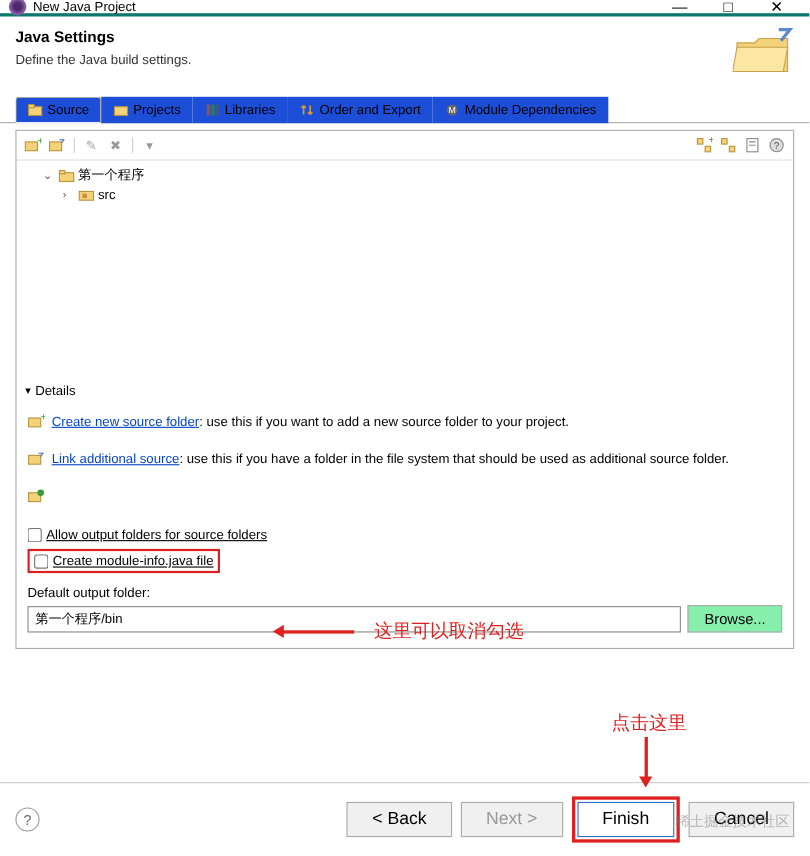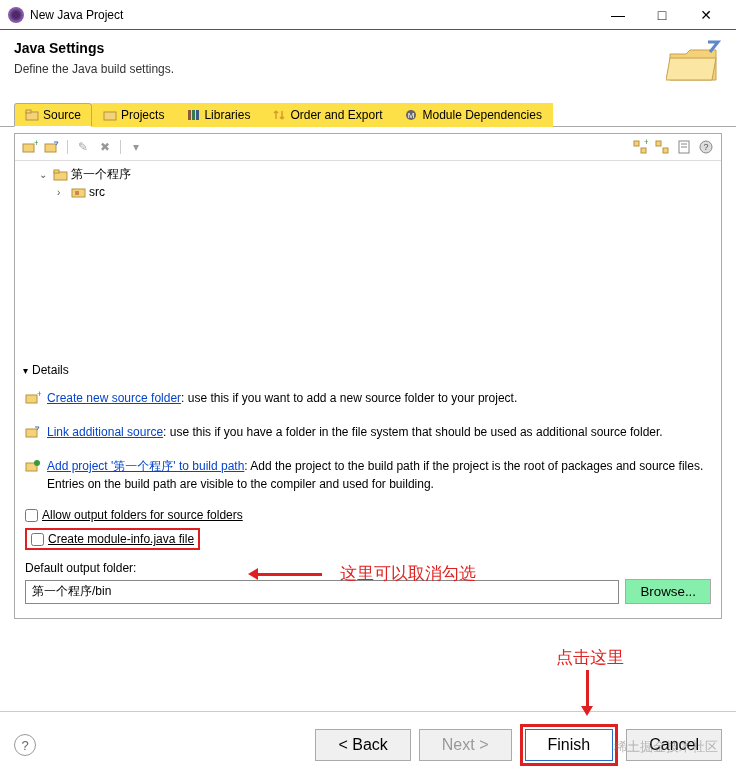--- a/index.html
+++ b/index.html
@@ -1,27 +1,27 @@
 <!DOCTYPE html>
 <html><head>
 <meta charset="utf-8">
 <style>
 * { box-sizing: border-box; margin: 0; padding: 0; }
 body { font-family: "Segoe UI", Tahoma, sans-serif; font-size: 12px; background: #fff; width: 736px; height: 778px; overflow: hidden; position: relative; }
-.titlebar { height: 30px; border-bottom: 1px solid #0f766e; display: flex; align-items: center; padding: 0 8px; }
+.titlebar { height: 15px; border-bottom: 3px solid #0f766e; display: flex; align-items: center; padding: 0 8px; }
 .titlebar .eclipse-icon { width: 16px; height: 16px; background: radial-gradient(circle, #4a2a6a 30%, #8a5aa8 60%); border-radius: 50%; margin-right: 6px; }
 .titlebar .title { flex: 1; font-size: 12px; }
 .titlebar .winbtn { width: 44px; height: 28px; display: flex; align-items: center; justify-content: center; font-size: 14px; font-family: sans-serif; }
 .header { padding: 10px 14px 18px; display: flex; align-items: flex-start; }
 .header-text { flex: 1; }
 .header h2 { font-size: 14px; font-weight: bold; margin-bottom: 6px; }
 .header p { font-size: 12px; color: #333; }
 .header-icon { width: 56px; height: 44px; }
 .tabs { display: flex; padding: 0 14px; border-bottom: 1px solid #aaa; }
-.tab { padding: 4px 10px; border: 1px solid transparent; display: flex; align-items: center; gap: 4px; position: relative; top: 1px; background: #fde047; }
+.tab { padding: 4px 10px; border: 1px solid transparent; display: flex; align-items: center; gap: 4px; position: relative; top: 1px; background: #1d4ed8; }
 .tab.active { border-color: #aaa; border-bottom-color: #fff; border-radius: 3px 3px 0 0; }
 .tab-icon { width: 14px; height: 14px; display: inline-flex; align-items: center; justify-content: center; font-size: 11px; }
 .tab-content { margin: 6px 14px; border: 1px solid #aaa; }
 .toolbar { display: flex; padding: 4px 6px; gap: 4px; border-bottom: 1px solid #ddd; }
 .toolbar .tbtn { width: 18px; height: 18px; display: flex; align-items: center; justify-content: center; }
 .toolbar .sep { width: 1px; background: #ccc; margin: 2px 2px; }
 .toolbar .spacer { flex: 1; }
 .tree-area { height: 196px; padding: 4px 8px; overflow: auto; }
 .tree-row { display: flex; align-items: center; gap: 2px; padding: 1px 0; }
 .tree-row.indent1 { padding-left: 16px; }
@@ -202,21 +202,20 @@
             <rect x="1" y="5" width="11" height="8" fill="#f4d27a" stroke="#b8923c"></rect>
             <path d="M10 3 L14 3 L12 6" stroke="#3a6aca" fill="none"></path>
           </svg></span>
       <span><a href="#">Link additional source</a><span>: use this if you have a folder in the file system that should be used as additional source folder.</span></span>
     </div>
     <div class="detail-row">
       <span class="di"><svg width="16" height="16" viewBox="0 0 16 16">
             <rect x="1" y="5" width="11" height="8" fill="#f4d27a" stroke="#b8923c"></rect>
             <circle cx="12" cy="5" r="3" fill="#3a9a3a"></circle>
           </svg></span>
-      <span><a href="#">Add project '第一个程序' to build path</a><span>: Add the project to the build path if the project is the root of packages and source files. Entries on the build path are visible to the compiler and used for building.</span></span>
     </div>
 
     <div class="check-row" style="margin-top:6px">
       <input type="checkbox" style="">
       <span>Allow output folders for source folders</span>
     </div>
     <div class="check-row">
       <span class="red-box">
         <input type="checkbox" style="">
         <span>Create module-info.java file</span>

